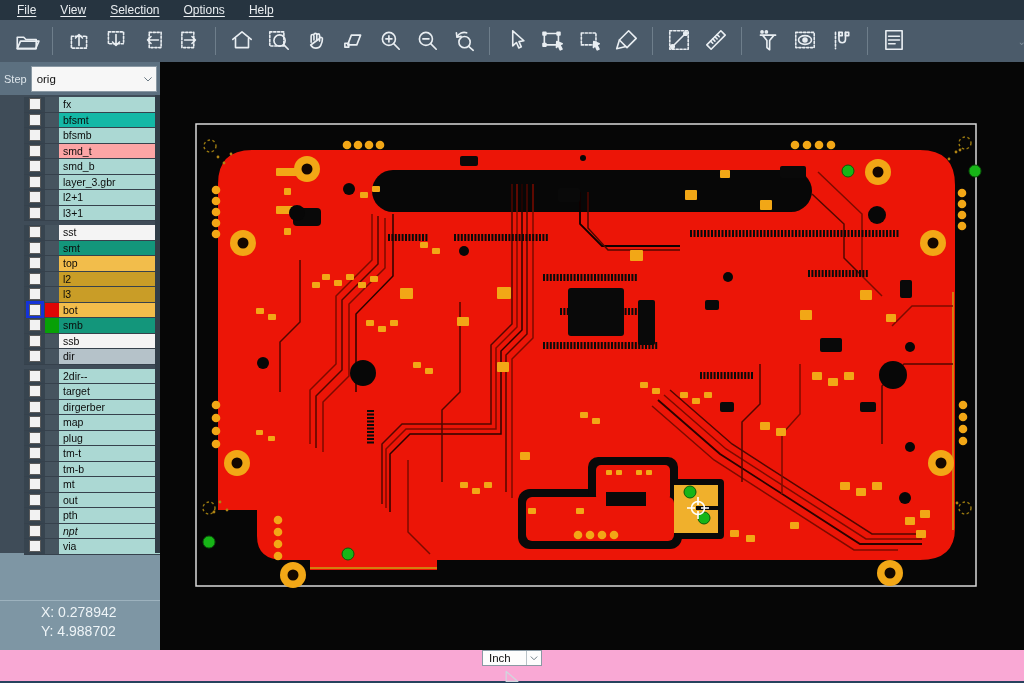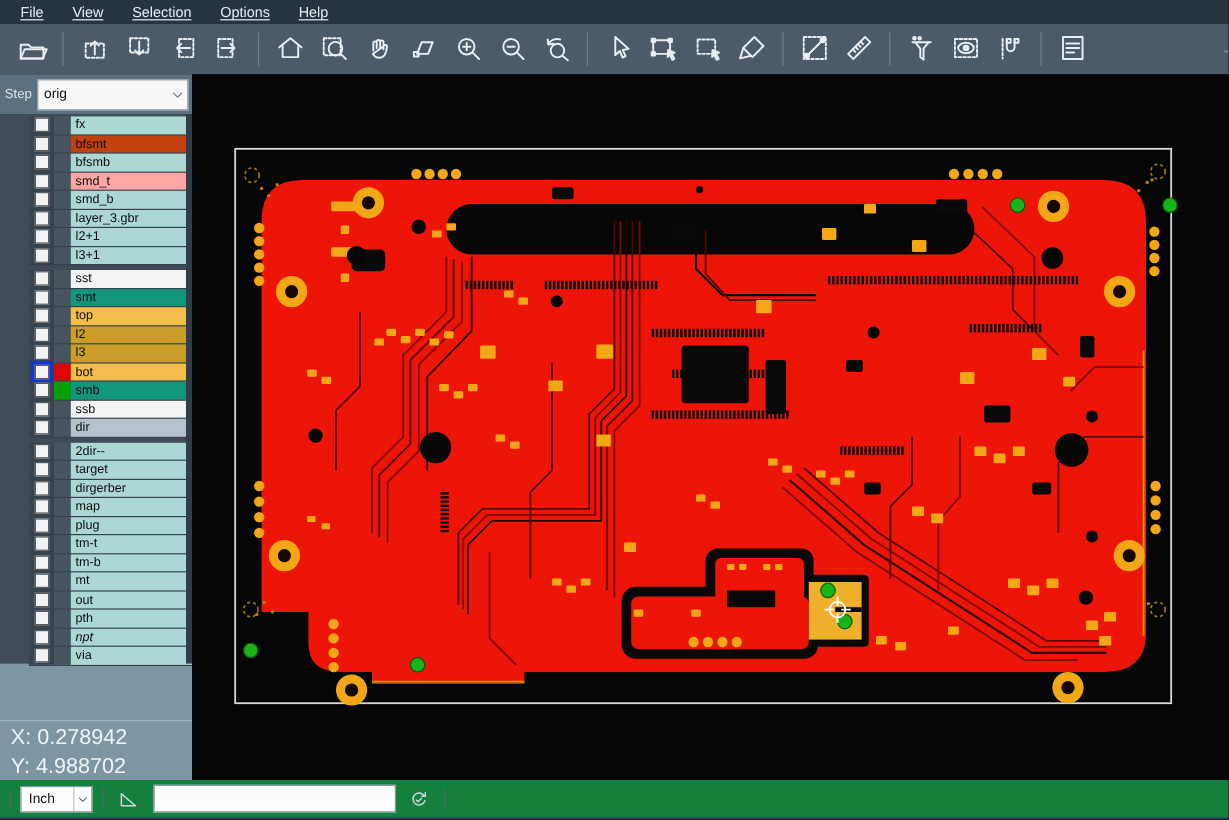--- a/index.html
+++ b/index.html
@@ -35,26 +35,26 @@
   .cb-cell{width:21px;display:flex;align-items:center;justify-content:center;background:#37444f;}
   .cb-box{width:10px;height:10px;background:#f2f2f2;border:1px solid #5a5a5a;}
   .cb-box.sel{box-shadow:0 0 0 3px #1433d8;}
   .swatch{width:14px;background:#46545f;}
   .layer-label{flex:1;display:flex;align-items:center;padding-left:4px;font-size:10.5px;
                color:#0b0b0b;font-weight:500;position:relative;}
   .layer-label .grid-glyph{position:absolute;right:3px;font-size:10px;color:#222;}
   
   .xypanel{height:97px;background:#7e96a4;box-sizing:border-box;}
   .xypanel .spacer{height:47px;border-bottom:1px solid #9db2be;}
-  .coord{color:#eef4f7;font-size:18px;padding:3px 0 0 9px;}
+  .coord{color:#eef4f7;font-size:14px;padding:3px 0 0 9px;margin-left:32px;}
   
   .canvas{position:absolute;left:160px;top:62px;width:864px;height:588px;background:#060606;}
   
-  .bottombar{position:absolute;left:0;top:650px;width:1024px;height:33px;background:#15803d;
-             display:flex;align-items:center;border-bottom:2px solid #27425e;box-sizing:border-box;}
+  .bottombar{position:absolute;left:0;top:650px;width:1024px;height:33px;background:#f9a8d4;
+             display:flex;align-items:center;border-bottom:2px solid #27425e;box-sizing:border-box;flex-direction:column;}
   .bb-sep{width:1px;height:18px;background:#55ај66;background:#556473;margin:0 8px;}
   .unit-select{width:60px;height:22px;background:#fdfdfd;border:1px solid #8a99a4;display:flex;
                align-items:center;font-size:11.5px;color:#111;padding-left:6px;box-sizing:border-box;}
   .unit-select .chev{margin-left:auto;border-left:1px solid #b9c2c8;height:100%;display:flex;
                      align-items:center;color:#5d6c77;}
   .unit-select .chev svg{width:14px;height:14px;}
   .bb-icon{width:26px;height:26px;color:#cfd8de;display:flex;align-items:center;justify-content:center;}
   .bb-icon svg{width:20px;height:20px;}
   .cmd-input{width:192px;height:21px;border:1px solid #8a99a4;background:#fdfdfd;margin-left:8px;
              font-size:11px;padding:0 4px;}
@@ -238,21 +238,21 @@
               <div class="cb-box"></div>
             </div>
             <div class="swatch"></div>
             <div class="layer-label" style="background: rgb(171, 216, 211);">fx</div>
           </div>
           <div class="layer-row">
             <div class="cb-cell">
               <div class="cb-box"></div>
             </div>
             <div class="swatch"></div>
-            <div class="layer-label" style="background: #c2410c;">bfsmt</div>
+            <div class="layer-label" style="background: #14b8a6;">bfsmt</div>
           </div>
           <div class="layer-row">
             <div class="cb-cell">
               <div class="cb-box"></div>
             </div>
             <div class="swatch"></div>
             <div class="layer-label" style="background: rgb(171, 216, 211);">bfsmb</div>
           </div>
           <div class="layer-row">
             <div class="cb-cell">

